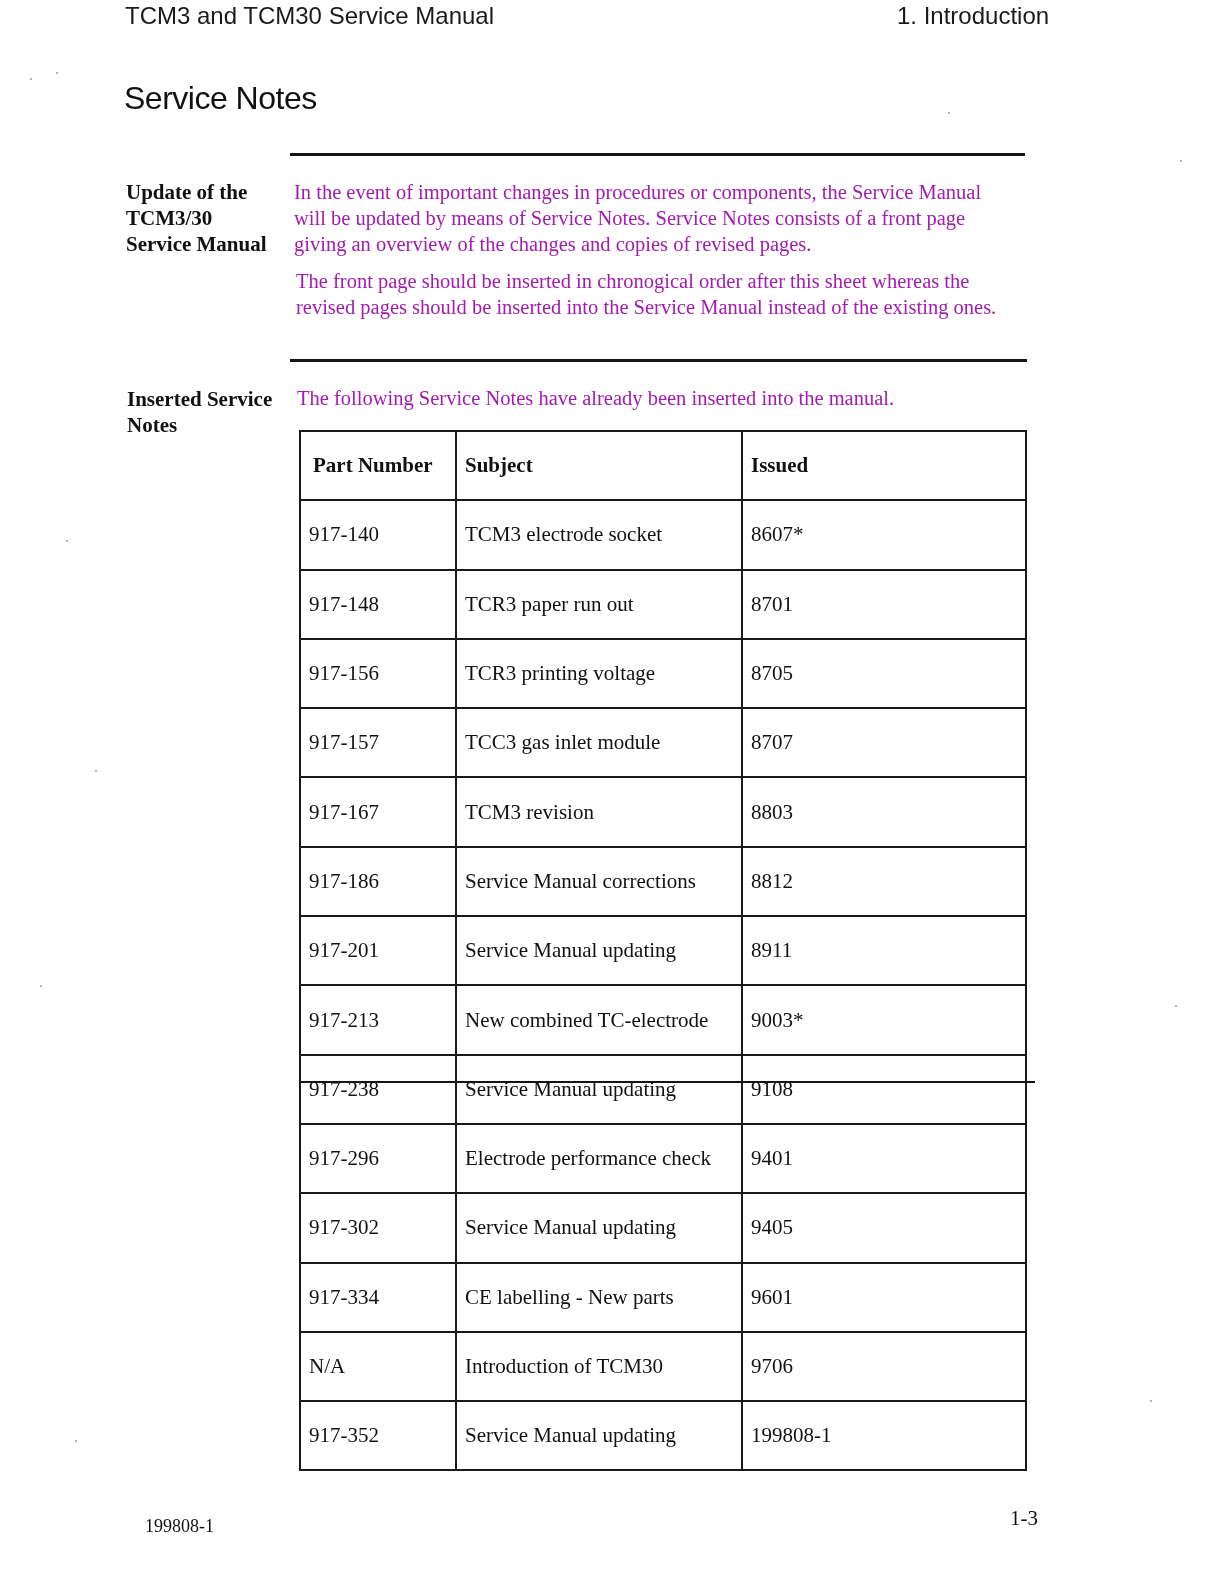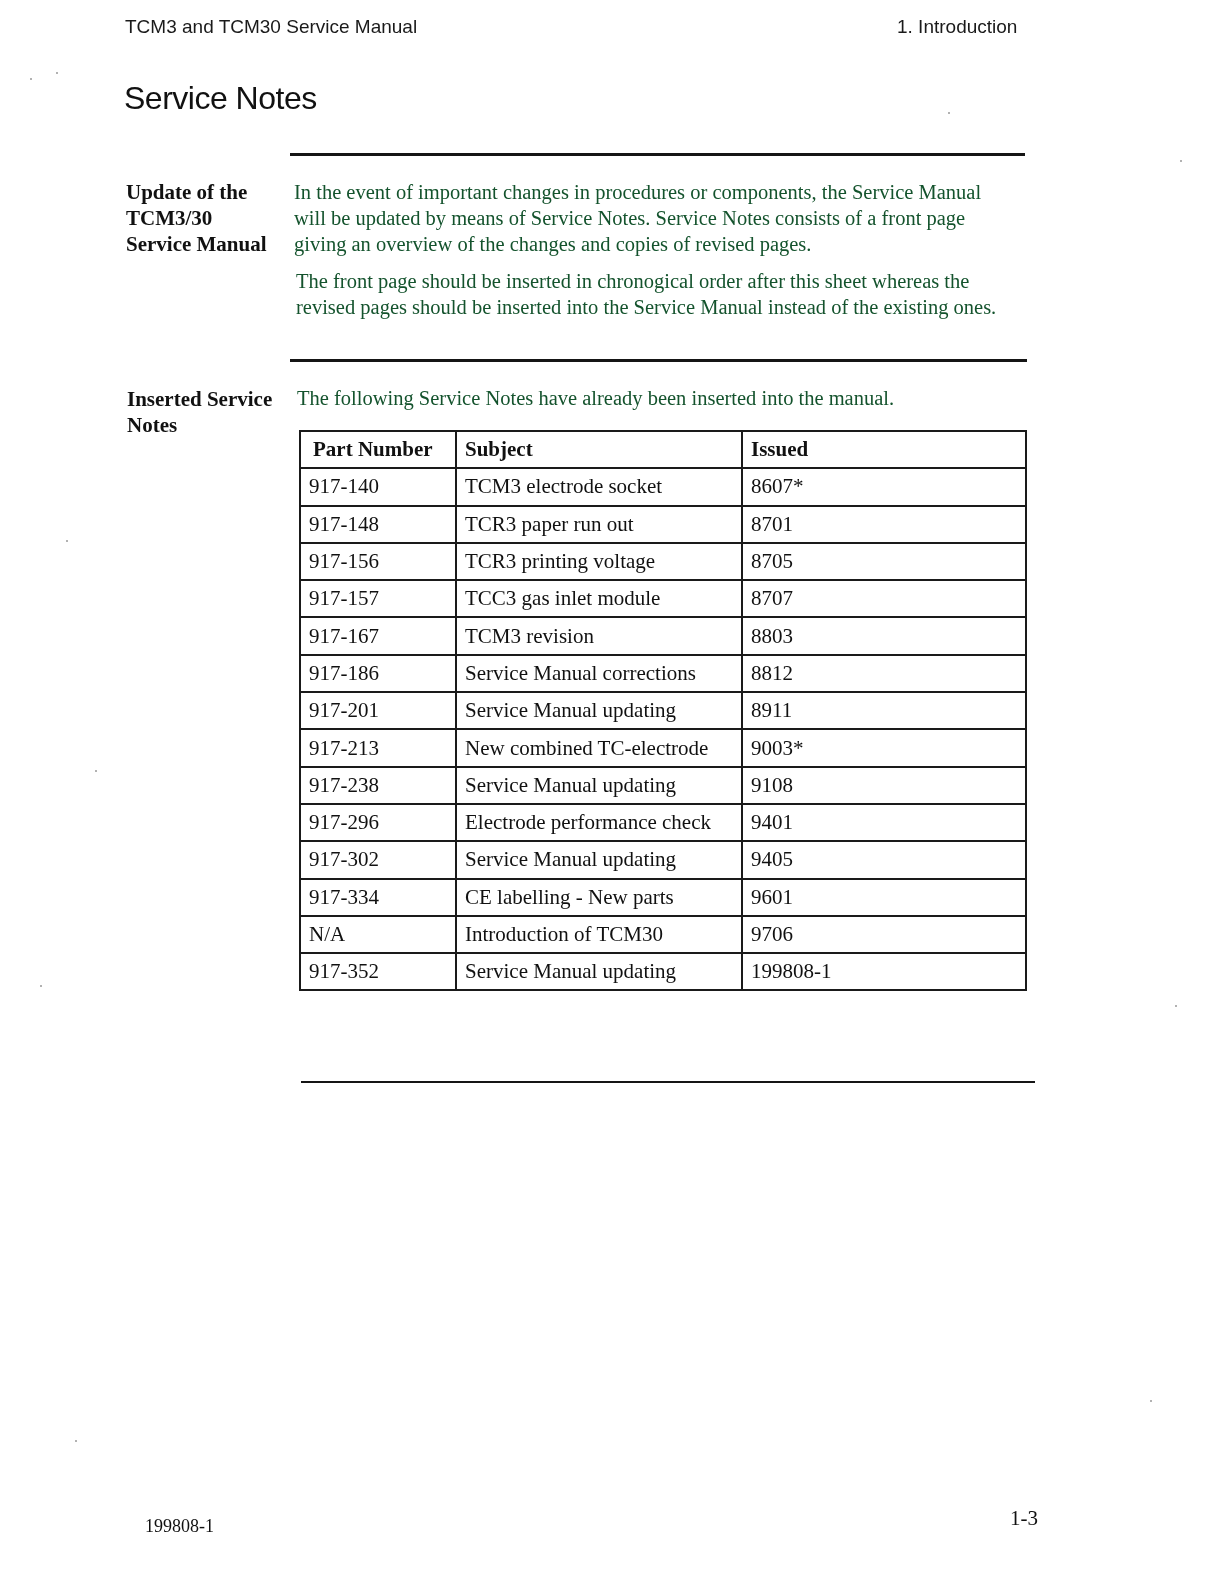--- a/index.html
+++ b/index.html
@@ -1,33 +1,33 @@
 <!DOCTYPE html>
 <html><head>
 <meta charset="utf-8">
 <style>
   html, body { margin: 0; padding: 0; background: #ffffff; }
   body { width: 1222px; height: 1580px; position: relative; overflow: hidden; color: #111; }
-  .hdr { position: absolute; top: 16px; font-family: "Liberation Sans", sans-serif; font-size: 19px; color: #1a1a1a; }
+  .hdr { position: absolute; top: 2px; font-family: "Liberation Sans", sans-serif; font-size: 24px; color: #1a1a1a; }
   .hdr-left { left: 125px; }
   .hdr-right { left: 897px; }
   .title { position: absolute; left: 124px; top: 80px; font-family: "Liberation Sans", sans-serif; font-weight: normal; font-size: 32px; letter-spacing: -0.5px; color: #111; margin: 0; }
   .rule { position: absolute; height: 3px; background: #151515; }
   .rule1 { left: 290px; top: 153px; width: 735px; }
   .rule2 { left: 290px; top: 359px; width: 737px; }
   .rule3 { left: 301px; top: 1081px; width: 734px; height: 2px; }
   .side { position: absolute; font-family: "Liberation Serif", serif; font-weight: bold; font-size: 21px; line-height: 26px; color: #111; }
   .side1 { left: 126px; top: 179px; width: 160px; }
   .side2 { left: 127px; top: 386px; width: 165px; }
-  .para { position: absolute; font-family: "Liberation Serif", serif; font-size: 20.5px; line-height: 26px; color: #14532d; margin: 0; }
+  .para { position: absolute; font-family: "Liberation Serif", serif; font-size: 20.5px; line-height: 26px; color: #a21caf; margin: 0; }
   .p1 { left: 294px; top: 179px; width: 720px; }
   .p2 { left: 296px; top: 268px; width: 724px; }
   .p3 { left: 297px; top: 385px; width: 720px; }
   table.notes { position: absolute; left: 299px; top: 430px; width: 728px; border-collapse: collapse; font-family: "Liberation Serif", serif; font-size: 21px; color: #111; }
-  table.notes th, table.notes td { border: 2px solid #1a1a1a; height: 35.3px; padding: 0 8px; text-align: left; }
+  table.notes th, table.notes td { border: 2px solid #1a1a1a; height: 35.3px; padding: 16px 8px; text-align: left; }
   table.notes th { font-weight: bold; text-align: left; }
   table.notes th:first-child { text-align: left; padding-left: 12px; }
   .c1 { width: 134px; }
   .c2 { width: 268px; }
   .footer { position: absolute; font-family: "Liberation Serif", serif; font-size: 18px; color: #111; }
   .f-left { left: 145px; top: 1516px; }
   .f-right { left: 1010px; top: 1506px; font-size: 21px; }
   .speck { position: absolute; width: 2px; height: 2px; background: #999; border-radius: 1px; }
 </style>
 </head>

